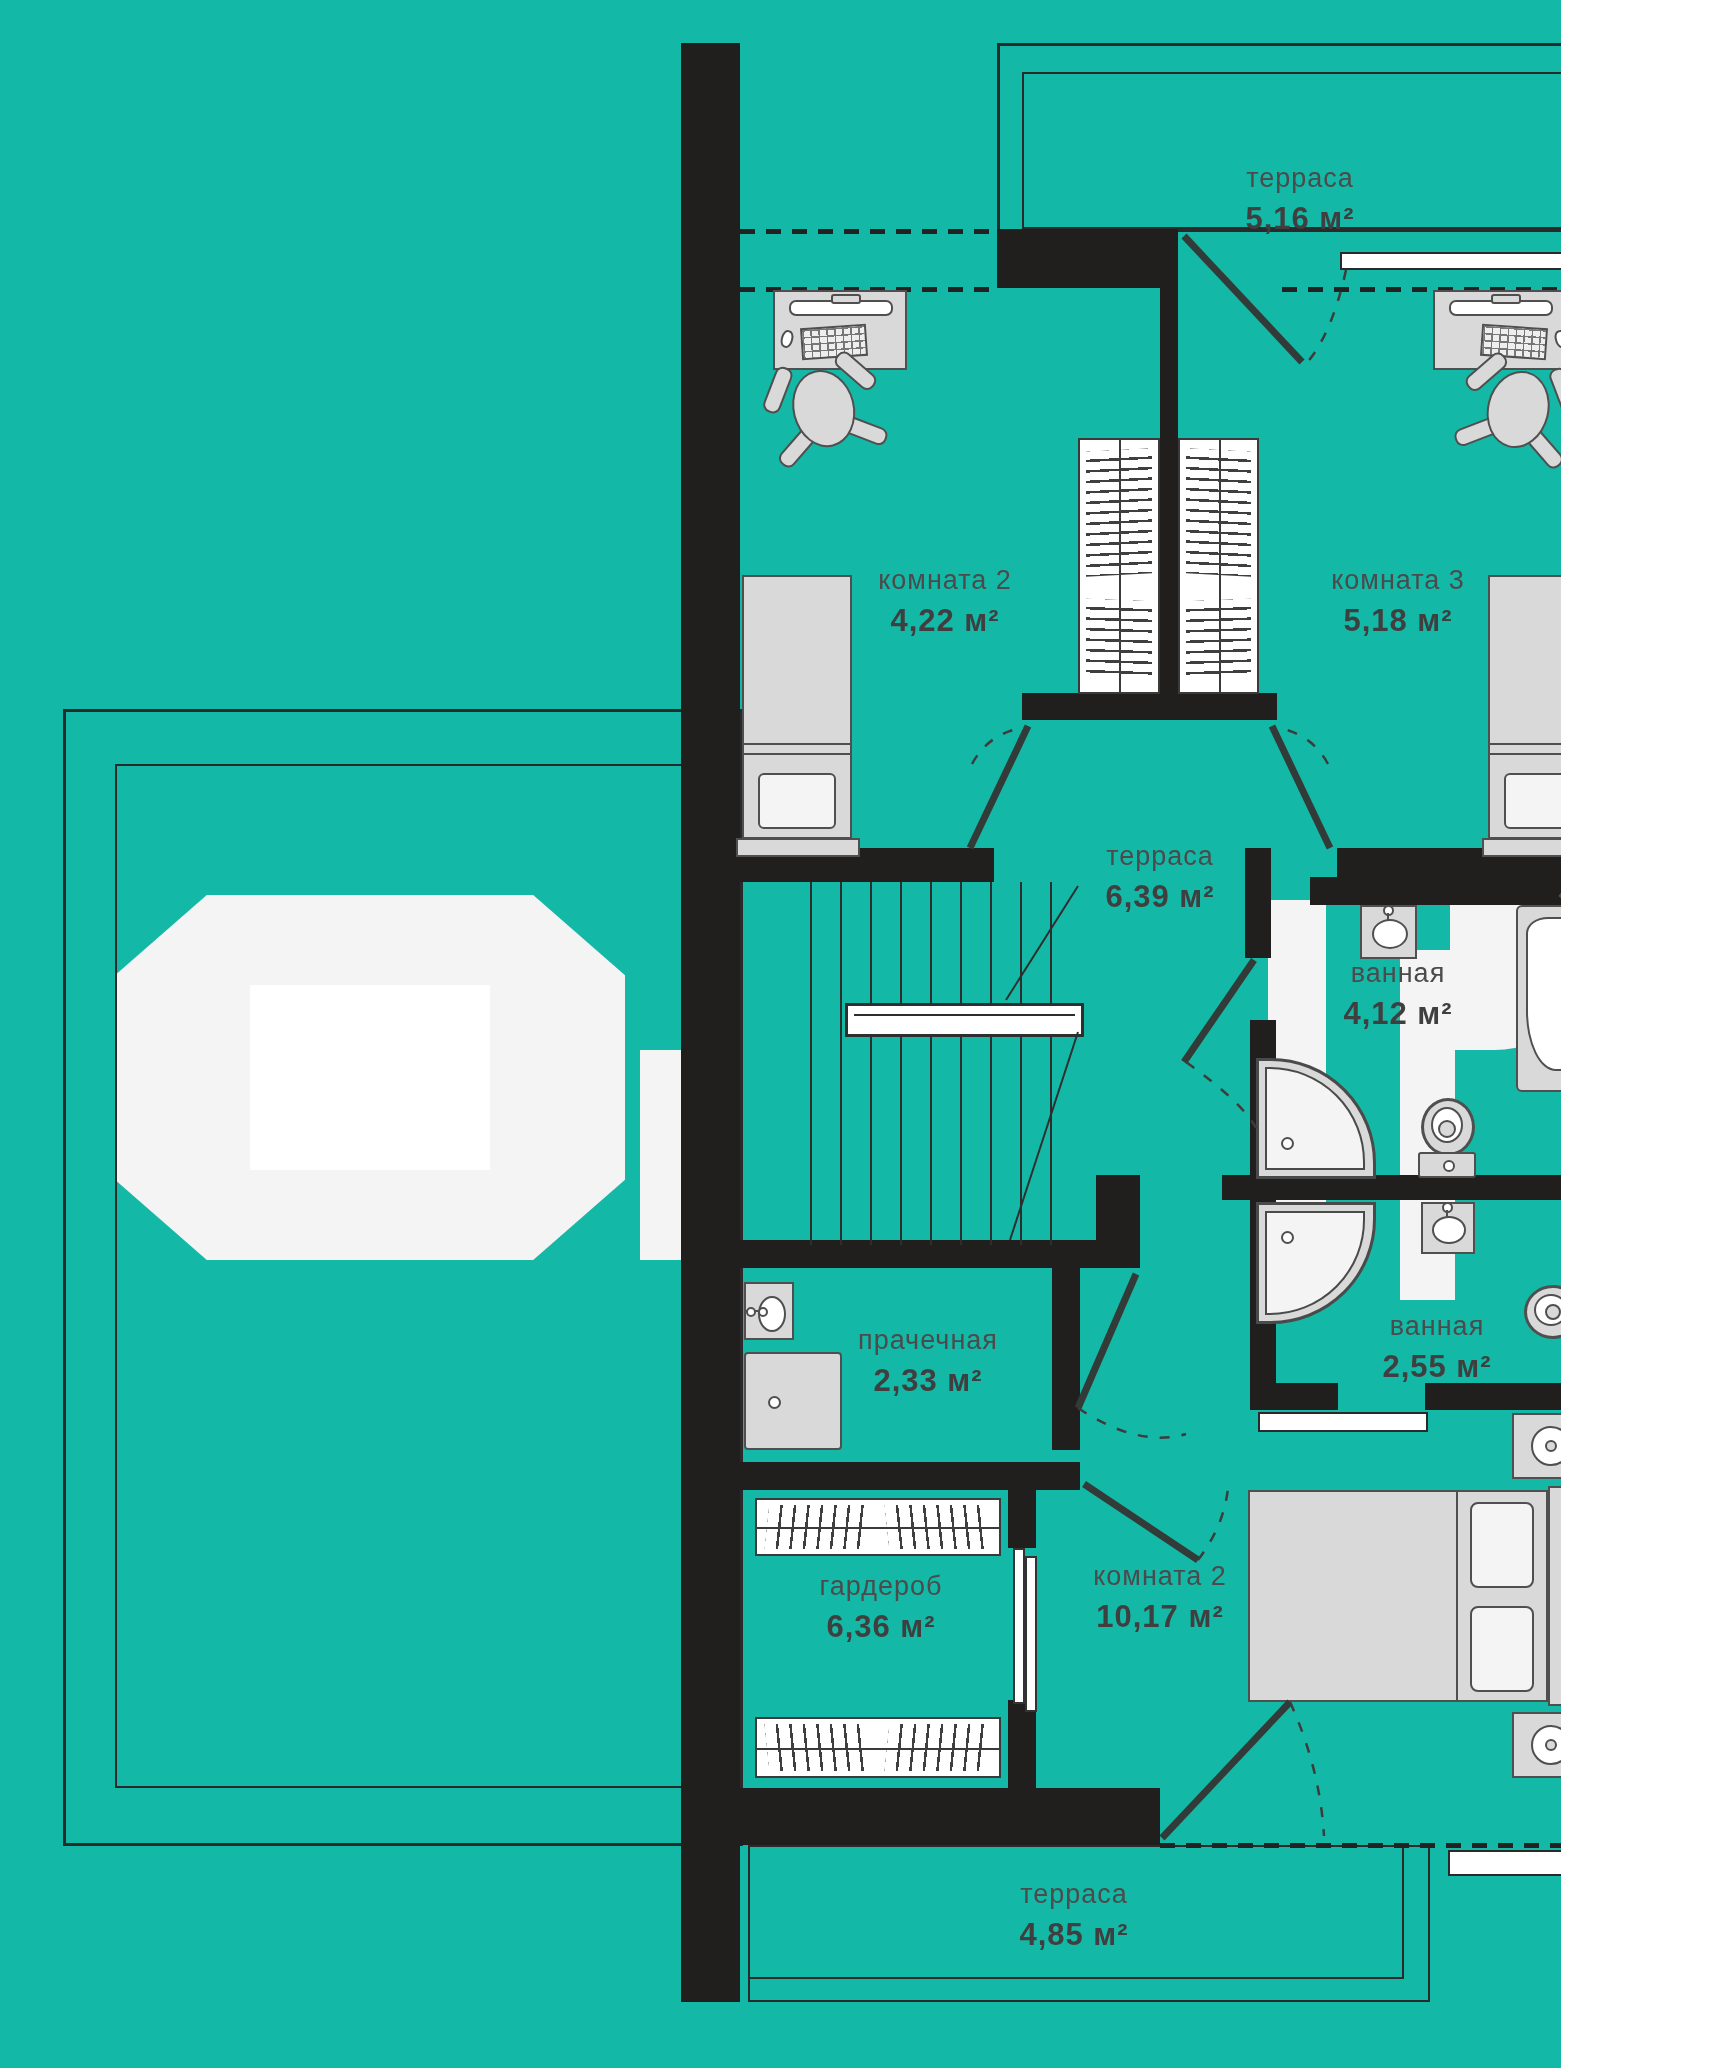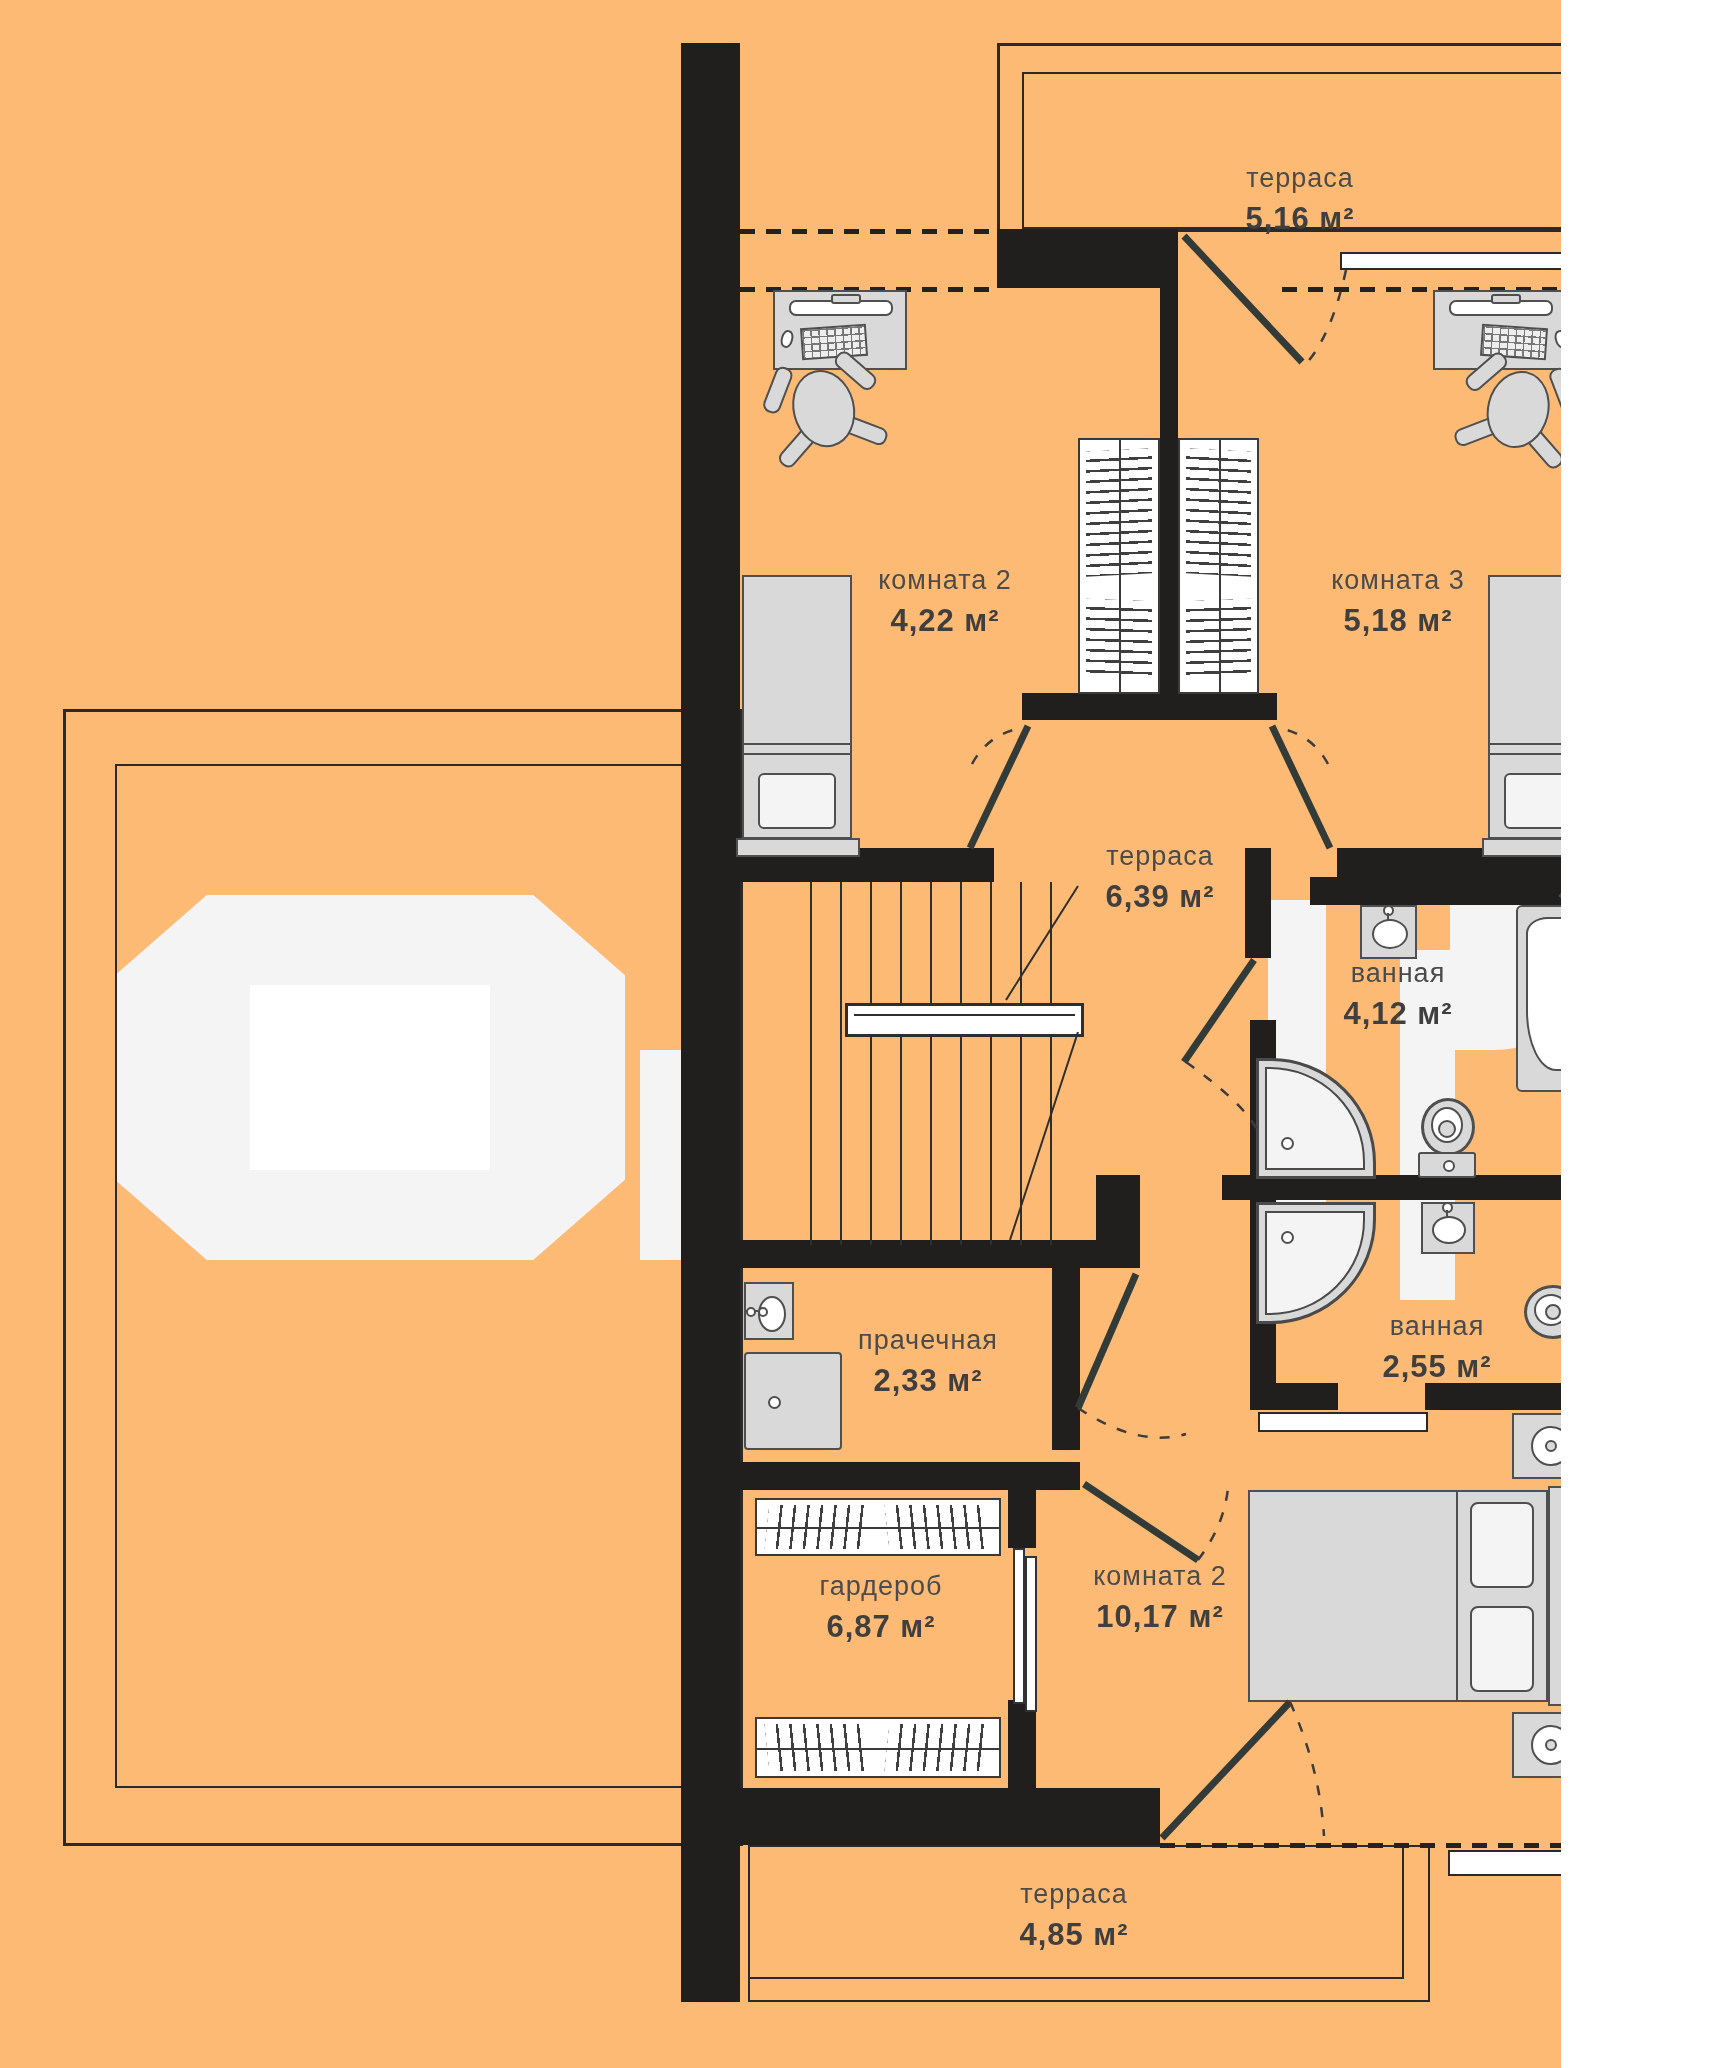--- a/index.html
+++ b/index.html
@@ -1,16 +1,16 @@
 <!DOCTYPE html>
 <html><head>
 <meta charset="utf-8">
 <style>
   html,body{margin:0;padding:0;background:#fff;}
-  #stage{position:relative;width:1561px;height:2068px;background:#fdba74;overflow:hidden;
+  #stage{position:relative;width:1561px;height:2068px;background:#14b8a6;overflow:hidden;
          font-family:"Liberation Sans", sans-serif;}
   .w{position:absolute;background:#201f1d;}
   .tr{position:absolute;border:3px solid #2a2a2a;}
   .tr2{position:absolute;border:2px solid #2a2a2a;}
   .sill{position:absolute;background:#fff;border:2px solid #2a2a2a;}
   .dash{position:absolute;height:5px;background:repeating-linear-gradient(90deg,#222 0 15px,transparent 15px 26px);}
   .f{position:absolute;background:#d9d9d9;border:2px solid #4f4f4f;}
   .fw{position:absolute;background:#fff;border:2px solid #4f4f4f;}
   .lbl{position:absolute;transform:translate(-50%,-50%);display:flex;flex-direction:column;
        align-items:center;gap:7px;color:#4b4b4b;white-space:nowrap;z-index:30;}
@@ -272,21 +272,21 @@
   <div class="lbl" style="left:928px;top:1362px;">
     <span class="nm">прачечная</span>
     <span class="ar">2,33 м²</span>
   </div>
   <div class="lbl" style="left:1437px;top:1348px;">
     <span class="nm">ванная</span>
     <span class="ar">2,55 м²</span>
   </div>
   <div class="lbl" style="left:881px;top:1608px;">
     <span class="nm">гардероб</span>
-    <span class="ar">6,87 м²</span>
+    <span class="ar">6,36 м²</span>
   </div>
   <div class="lbl" style="left:1160px;top:1598px;">
     <span class="nm">комната 2</span>
     <span class="ar">10,17 м²</span>
   </div>
   <div class="lbl" style="left:1074px;top:1916px;">
     <span class="nm">терраса</span>
     <span class="ar">4,85 м²</span>
   </div>
 

